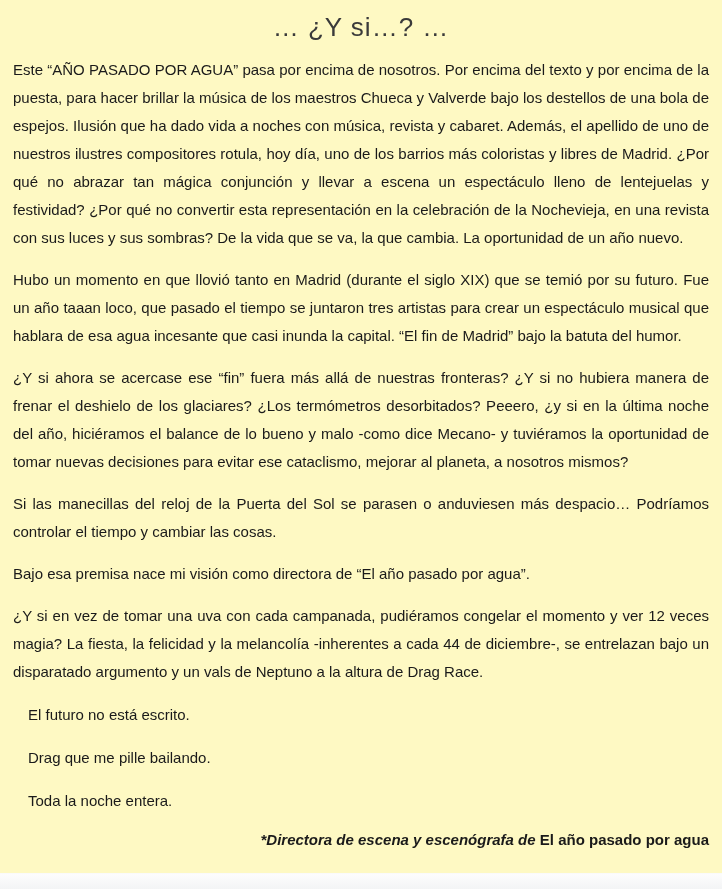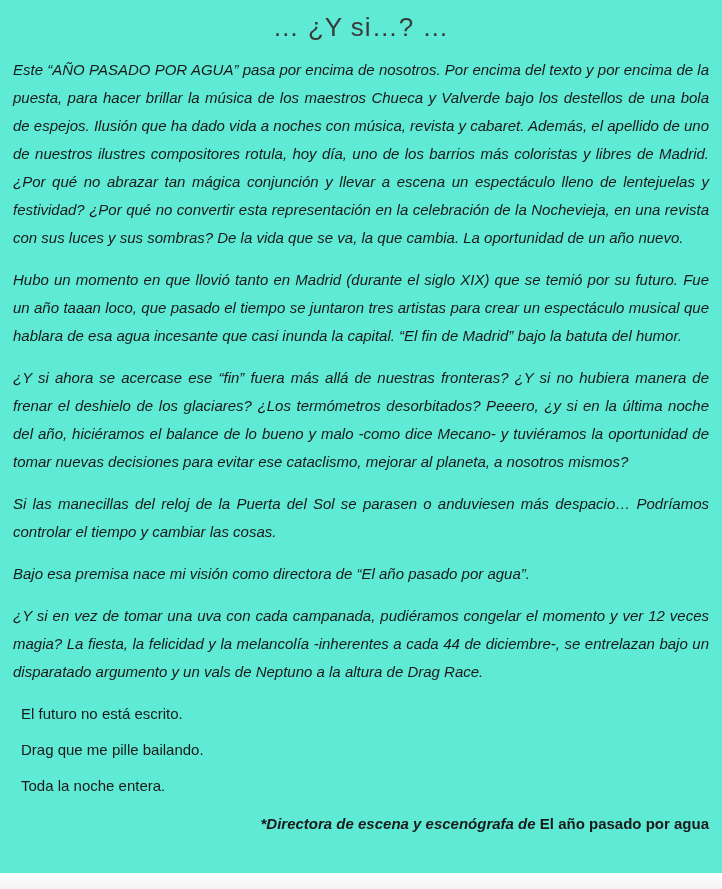--- a/index.html
+++ b/index.html
@@ -5,21 +5,21 @@
   html, body {
     margin: 0;
     padding: 0;
     background: #ffffff;
   }
   .page {
     position: relative;
     width: 722px;
     height: 889px;
     margin: 0 auto;
-    background: #5eead4;
+    background: #fef9c3;
     font-family: "Liberation Sans", sans-serif;
     color: #1a1a1a;
     box-sizing: border-box;
     padding: 10px 13px 0 13px;
     overflow: hidden;
   }
   h1.doc-title {
     margin: 0 0 12px 0;
     text-align: center;
     font-size: 26px;
@@ -34,24 +34,23 @@
     line-height: 20px;
     margin: 0 0 14px 0;
     font-weight: 400;
   }
   p.para {
     margin: 0 0 14px 0;
     font-size: 15px;
     line-height: 28px;
     text-align: justify;
     font-weight: 400;
-    font-style: italic;
   }
   .closing p.line {
-    margin: 8px;
+    margin: 15px;
     font-size: 15px;
     line-height: 28px;
     text-align: left;
   }
   .closing {
     margin: 0 0 14px 0;
   }
   .footnote {
     margin-top: 8px;
     text-align: right;

